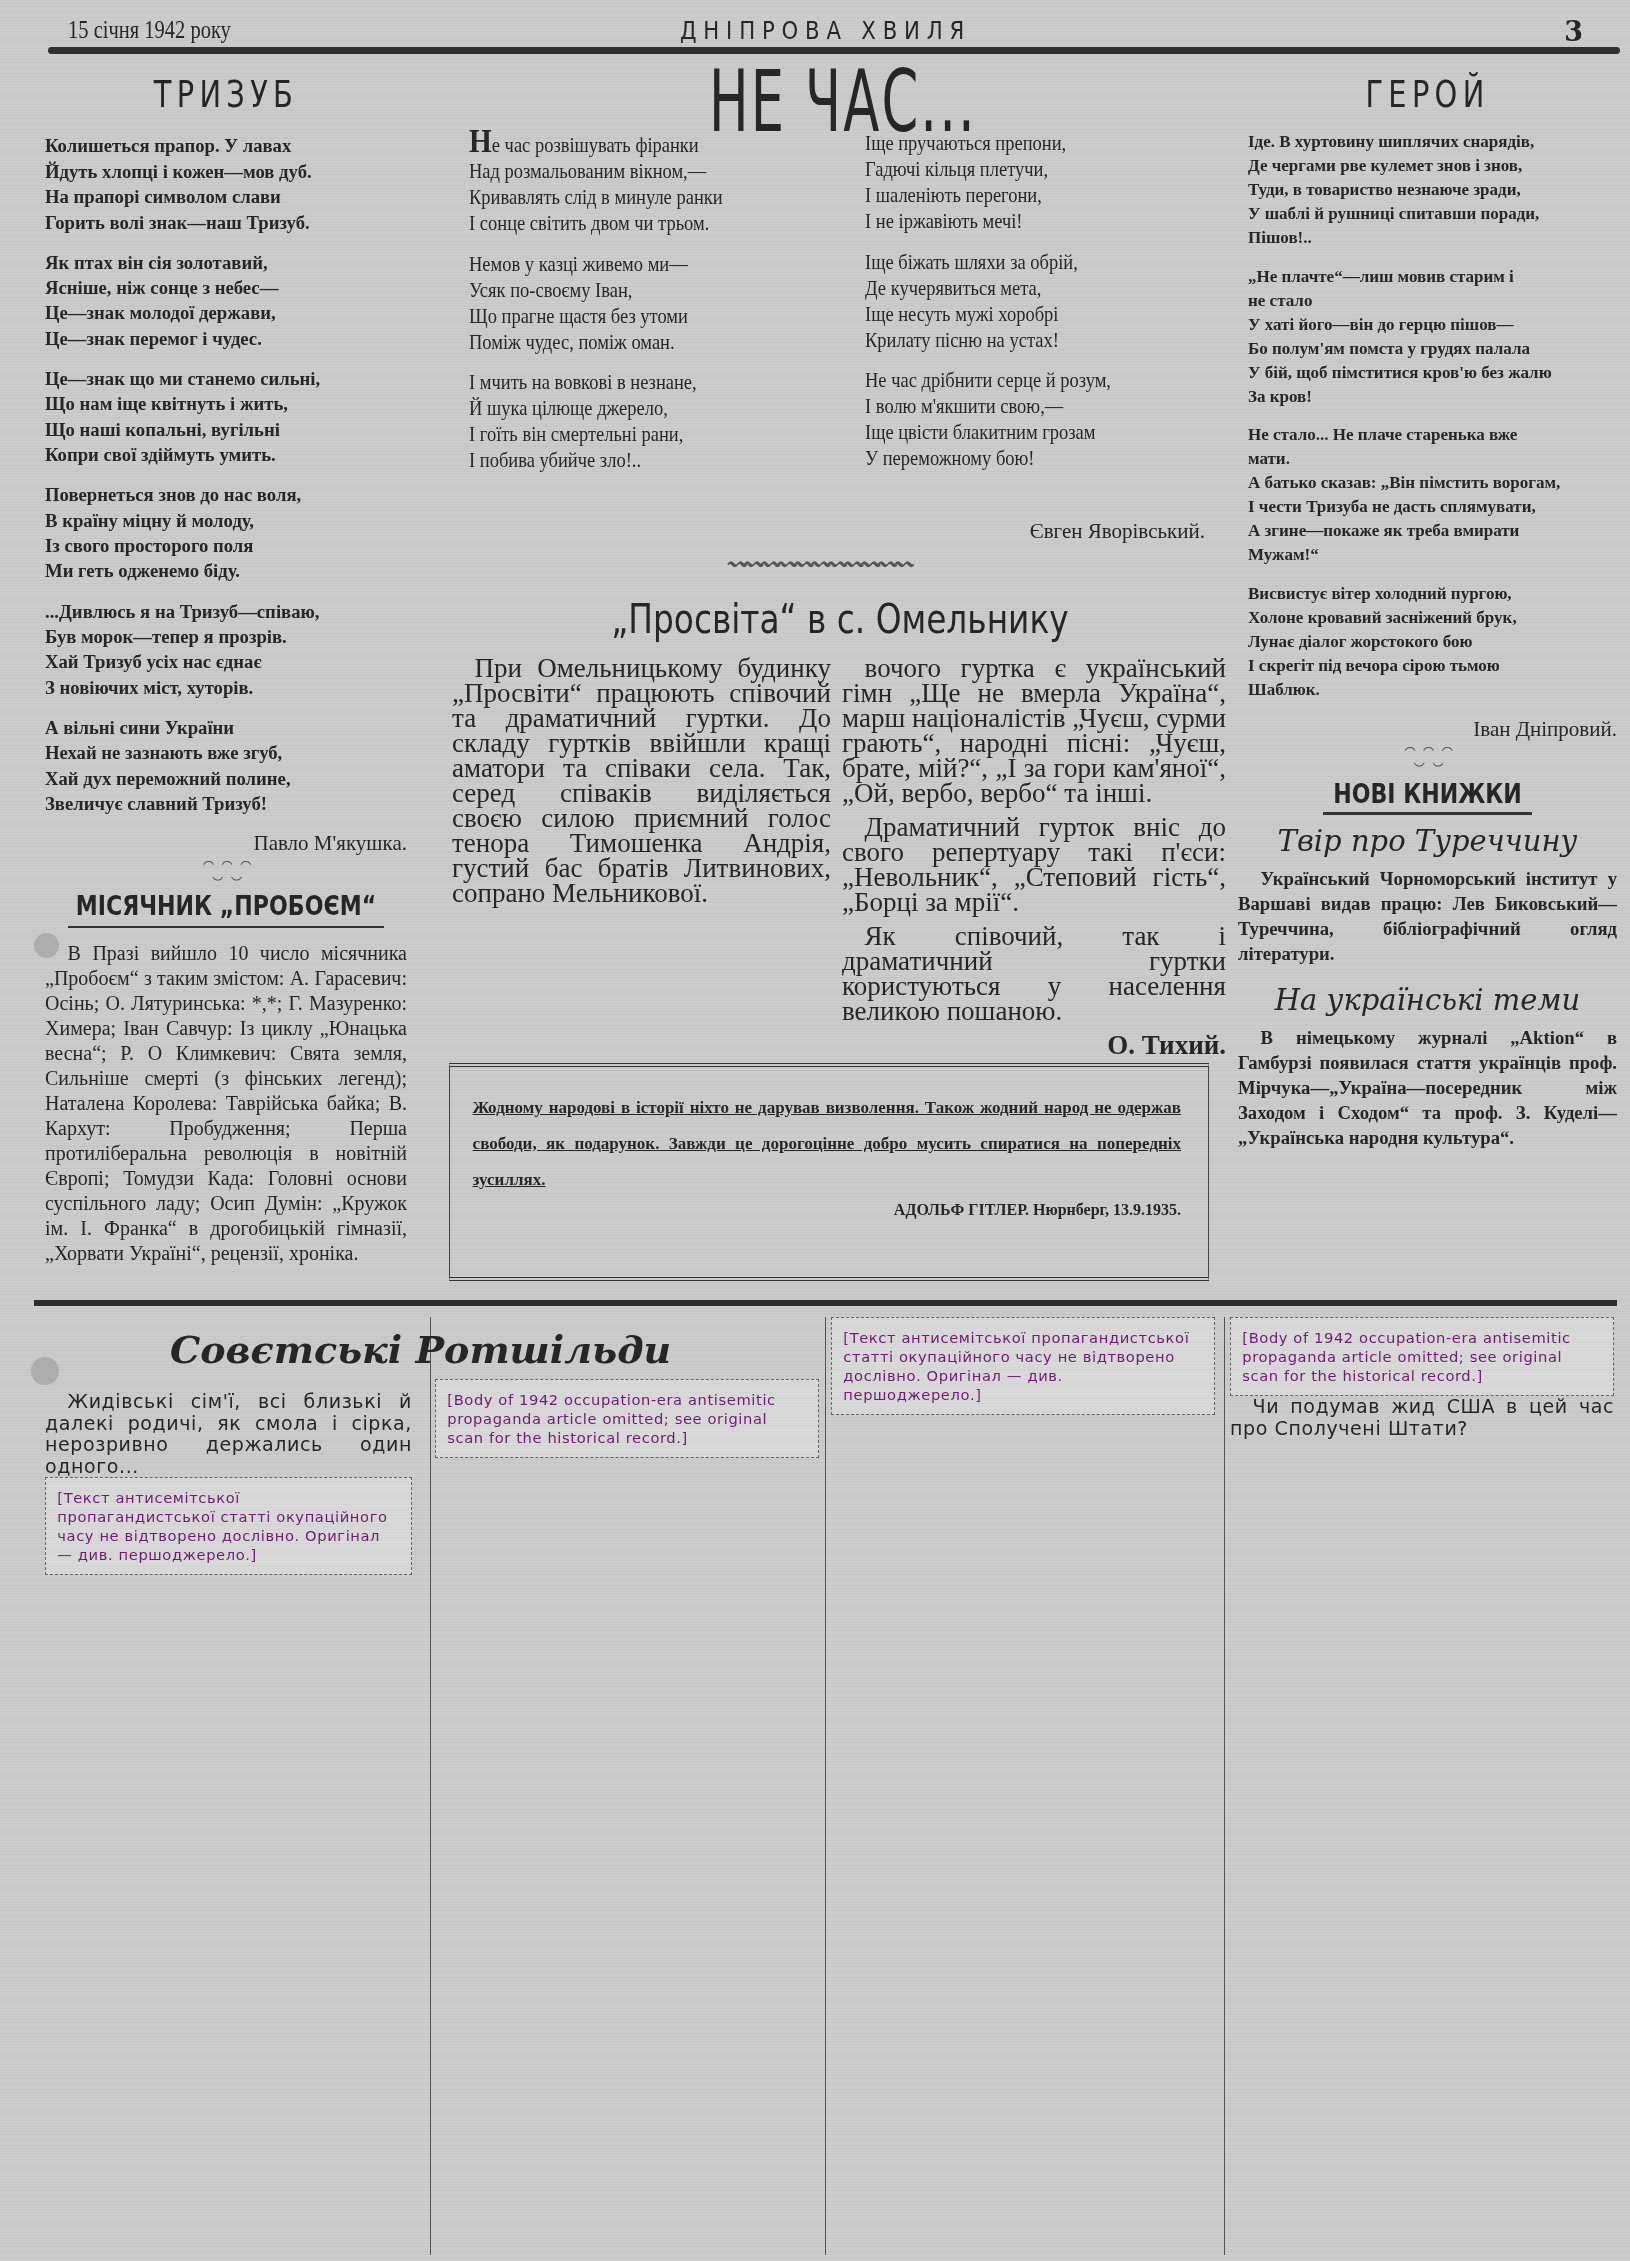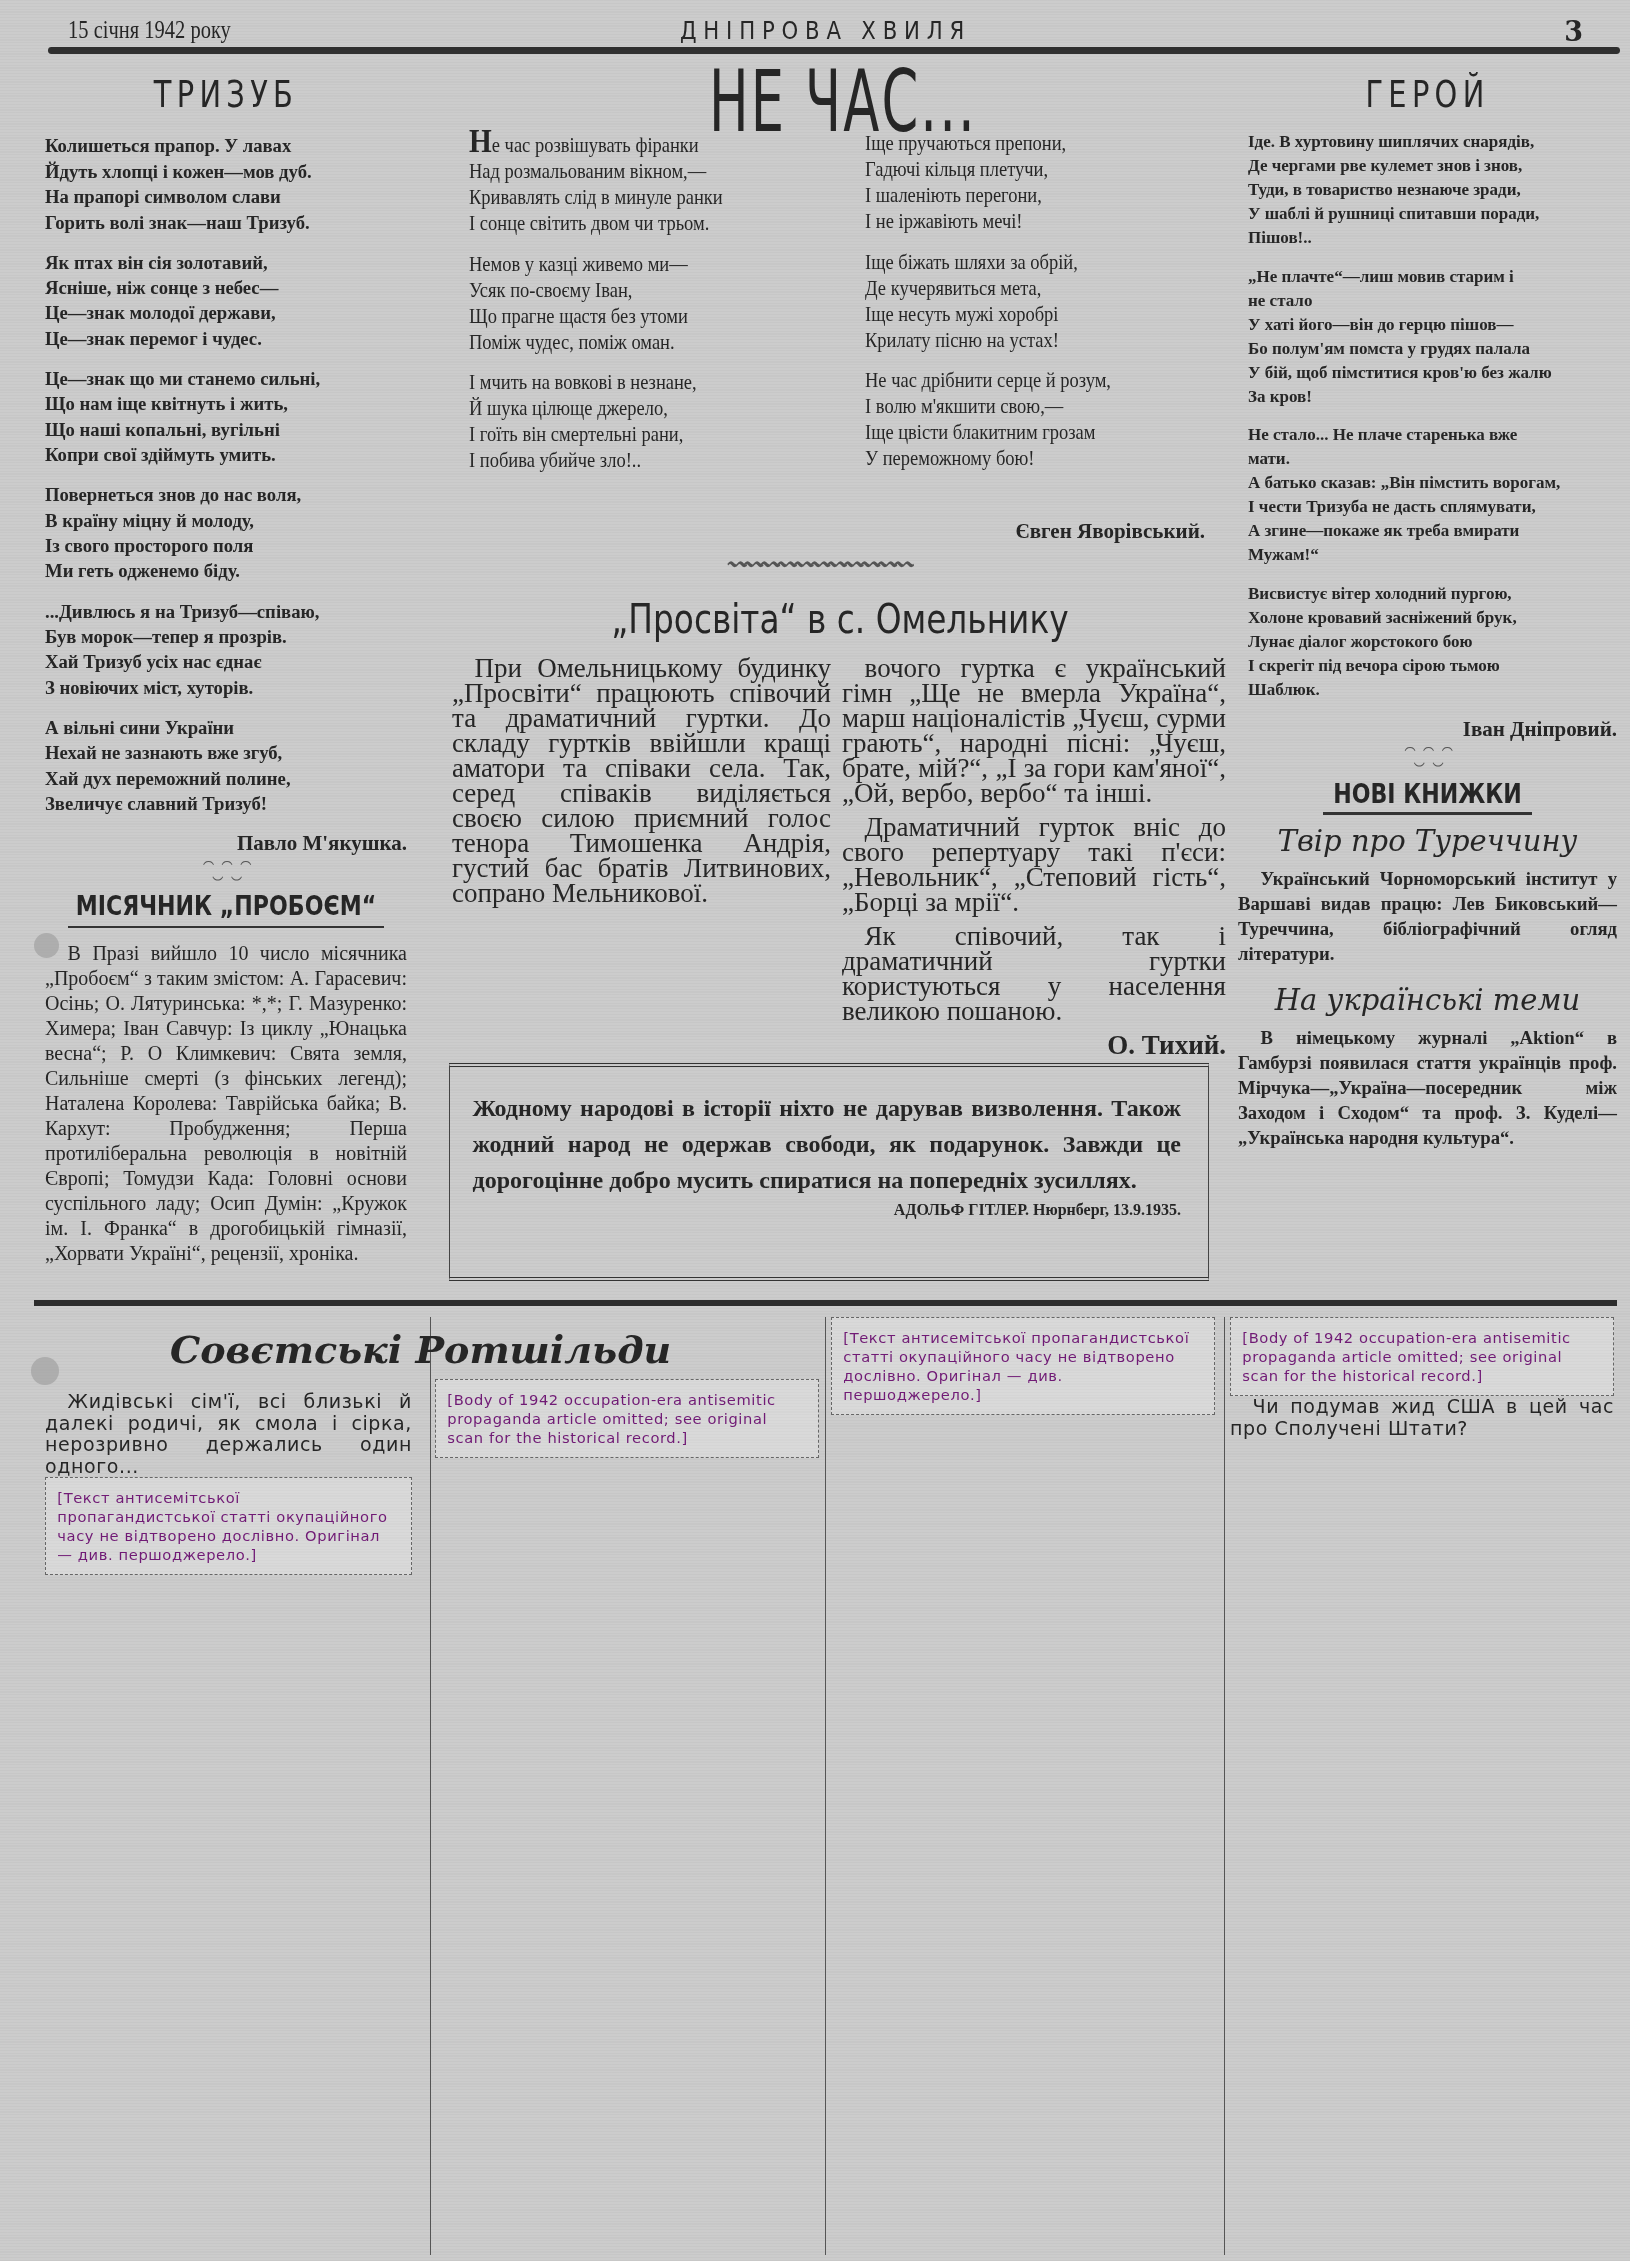--- a/index.html
+++ b/index.html
@@ -20,21 +20,21 @@
   .mh-date { position:absolute; left:0; top:4.5px; font-family:"Liberation Serif",serif; font-size:25px; transform:scaleX(0.82); transform-origin:left; }
   .mh-title { position:absolute; left:0; right:0; top:4.5px; text-align:center; font-family:"DejaVu Sans",sans-serif; font-size:25px; letter-spacing:8px; transform:scaleX(0.85); }
   .mh-page { position:absolute; right:0; top:4.5px; font-size:27px; font-weight:bold; }
   .rule-thick { left:48px; top:47px; width:1572px; height:6.8px; background:#2f2f2f; border-radius:3.4px; }
 
   
   .poem-title { font-family:"DejaVu Sans",sans-serif; font-weight:normal; letter-spacing:6.8px; text-align:center; transform:scaleX(0.78); }
   .verse { font-family:"Liberation Serif",serif; font-weight:bold; font-size:18.7px; line-height:25.4px; }
   .stanza { margin:0 0 14.7px 0; }
   .stanza div { white-space:nowrap; }
-  .sig { font-family:"Liberation Serif",serif; font-weight:bold; font-size:21px; text-align:right; }
+  .sig { font-family:"Liberation Serif",serif; font-weight:normal; font-size:21px; text-align:right; }
   .squiggle { text-align:center; font-size:19px; color:#555; letter-spacing:-2.3px; }
 
   
   .col-left { left:45px; top:62px; width:362px; }
   .trizub-title { font-size:37px; margin:11.3px 0 17px; }
   .probojem-head { font-family:"DejaVu Sans",sans-serif; font-weight:bold; font-size:26px; text-align:center; transform:scaleX(0.85); margin-top:9px; }
   .probojem-rule { height:2.8px; background:#333; margin:4.5px 22.6px 12.4px; }
   .prose { font-family:"Liberation Serif",serif; font-size:20px; line-height:25px; text-align:justify; }
   .prose p { margin:0 0 5.7px; text-indent:22.6px; }
 
@@ -49,21 +49,21 @@
 
   .prosvita-title { left:447px; top:595px; width:786px; text-align:center; font-family:"DejaVu Sans",sans-serif; font-size:41px; transform:scaleX(0.8); }
   .prosvita-c1 { left:452px; top:656px; width:379px; }
   .prosvita-c2 { left:842px; top:656px; width:384px; }
   .pv { font-family:"Liberation Serif",serif; font-size:27px; line-height:25px; text-align:justify; }
   .pv p { margin:0 0 9px; text-indent:22.6px; }
   .pv-sig { font-weight:bold; text-align:right; text-indent:0 !important; }
 
   
   .quote-box { left:449px; top:1063px; width:760px; height:218px; border-top:4.5px double #333; border-bottom:4.5px double #333; border-left:1.1px solid #444; border-right:1.1px solid #444; box-sizing:border-box; padding:22.6px 27px 11.3px 22.6px; }
-  .quote-text { font-family:"Liberation Serif",serif; font-weight:bold; font-size:24px; line-height:36px; text-align:justify; }
+  .quote-text { font-family:"Liberation Serif",serif; font-weight:bold; font-size:17px; line-height:36px; text-align:justify;text-decoration:underline; }
   .quote-sig { margin-top:3.4px; text-align:right; font-family:"Liberation Serif",serif; font-weight:bold; font-size:16px; }
 
   
   .col-right { left:1238px; top:62px; width:379px; }
   .geroj-title { font-size:37px; margin:11.3px 0 13.6px; }
   .col-right .verse { font-size:17px; line-height:24px;margin-left:10px; }
   .verse .r { text-align:left; }
   .novi-head { font-family:"DejaVu Sans",sans-serif; font-weight:bold; font-size:26px; text-align:center; transform:scaleX(0.85); margin-top:11.3px; }
   .novi-rule { height:2.8px; background:#333; margin:3.4px 85px 9px; }
   .it-title { font-family:"DejaVu Serif",serif; font-style:italic; font-size:29px; text-align:center; margin:5.7px 0 8px; }

